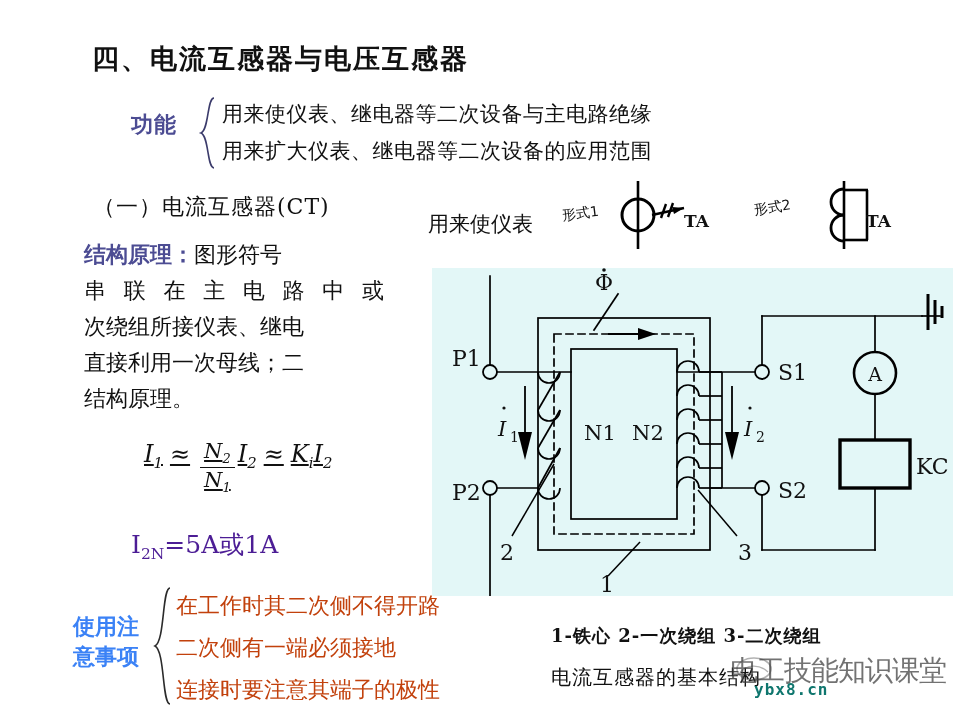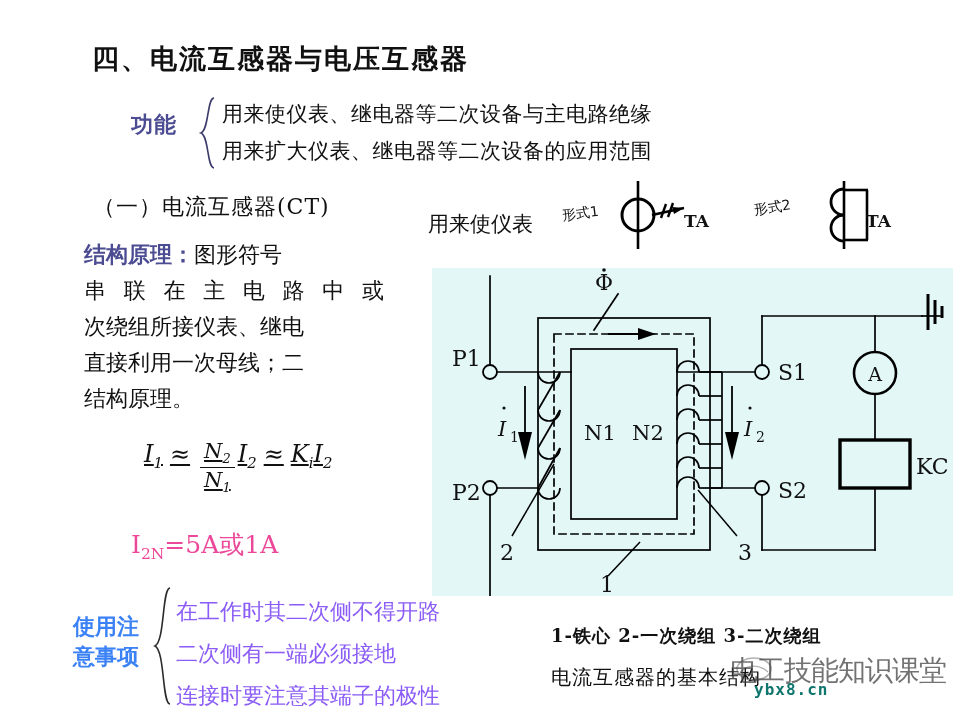--- a/index.html
+++ b/index.html
@@ -112,21 +112,21 @@
     line-height: 1.08;
   }
   .frac .num { padding: 0 4px 1px 4px; }
   .frac .den { padding: 1px 4px 0 4px; border-top: 1.5px solid #111; }
   sub { font-size: 0.62em; }
 
   #formula2 {
     left: 131px; top: 528px;
     font-family: "DejaVu Serif", "Liberation Serif", serif;
     font-size: 25px;
-    color: #ec4899;
+    color: #4c1d95;
     white-space: nowrap;
   }
 
   
   #notes-label {
     left: 60px; top: 611px;
     font-family: "DejaVu Serif", "Liberation Serif", serif;
     font-size: 22px;
     font-weight: bold;
     color: #3b82f6;
@@ -135,24 +135,23 @@
     width: 92px;
   }
   #notes-brace {
     left: 152px; top: 586px;
     width: 24px; height: 120px;
   }
   #notes-items {
     left: 176px; top: 585px;
     font-family: "DejaVu Serif", "Liberation Serif", serif;
     font-size: 22px;
-    color: #8b5cf6;
+    color: #c2410c;
     line-height: 42px;
     white-space: nowrap;
-    margin-top: 6px;
   }
 
   
   #sym-label {
     left: 428px; top: 210px;
     font-family: "DejaVu Serif", "Liberation Serif", serif;
     font-size: 21px; color: #111; white-space: nowrap;
   }
   #sym1-label {
     left: 562px; top: 205px;

